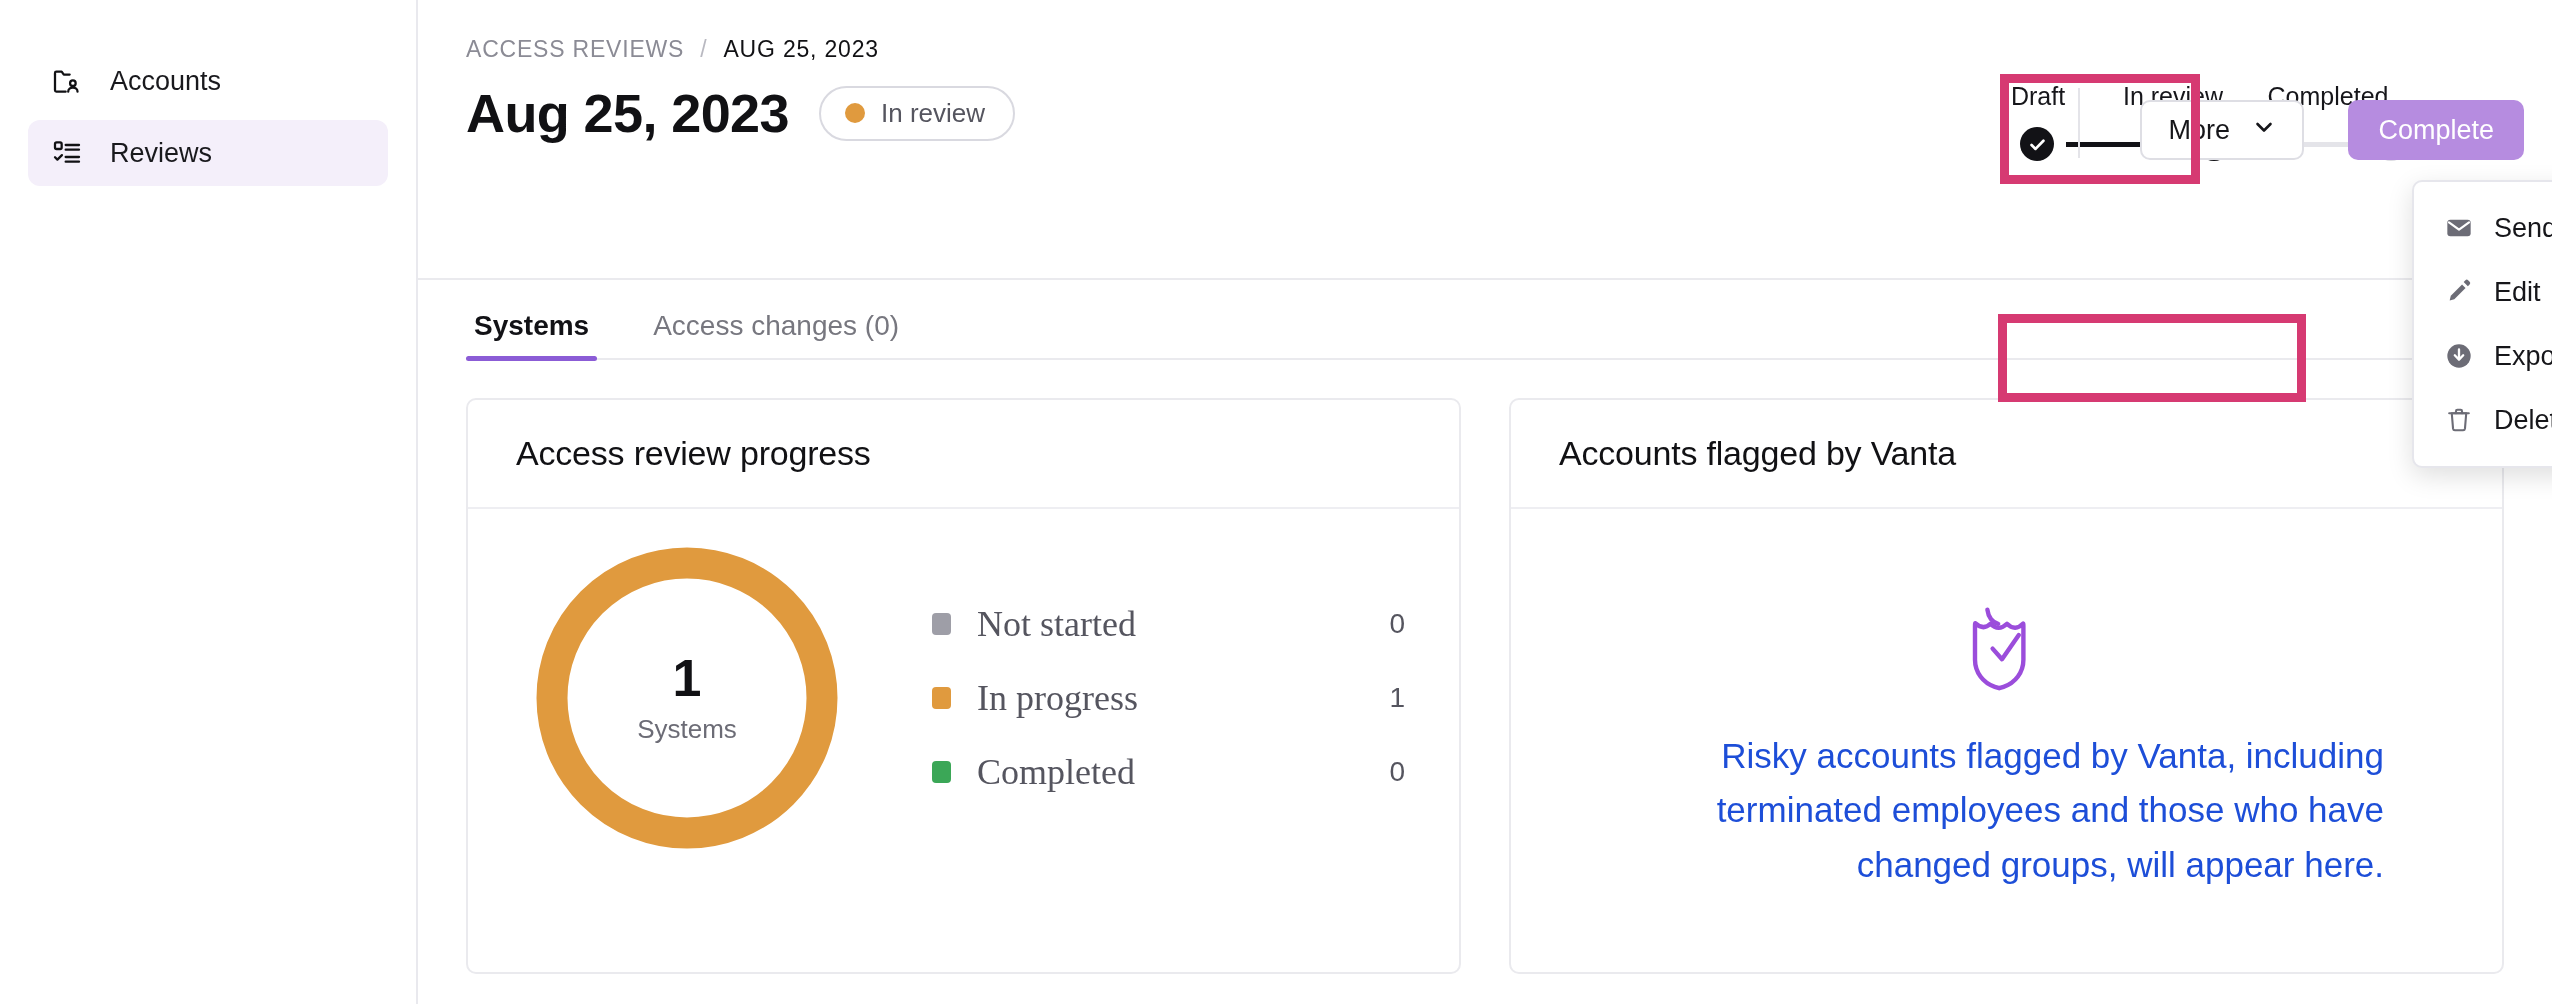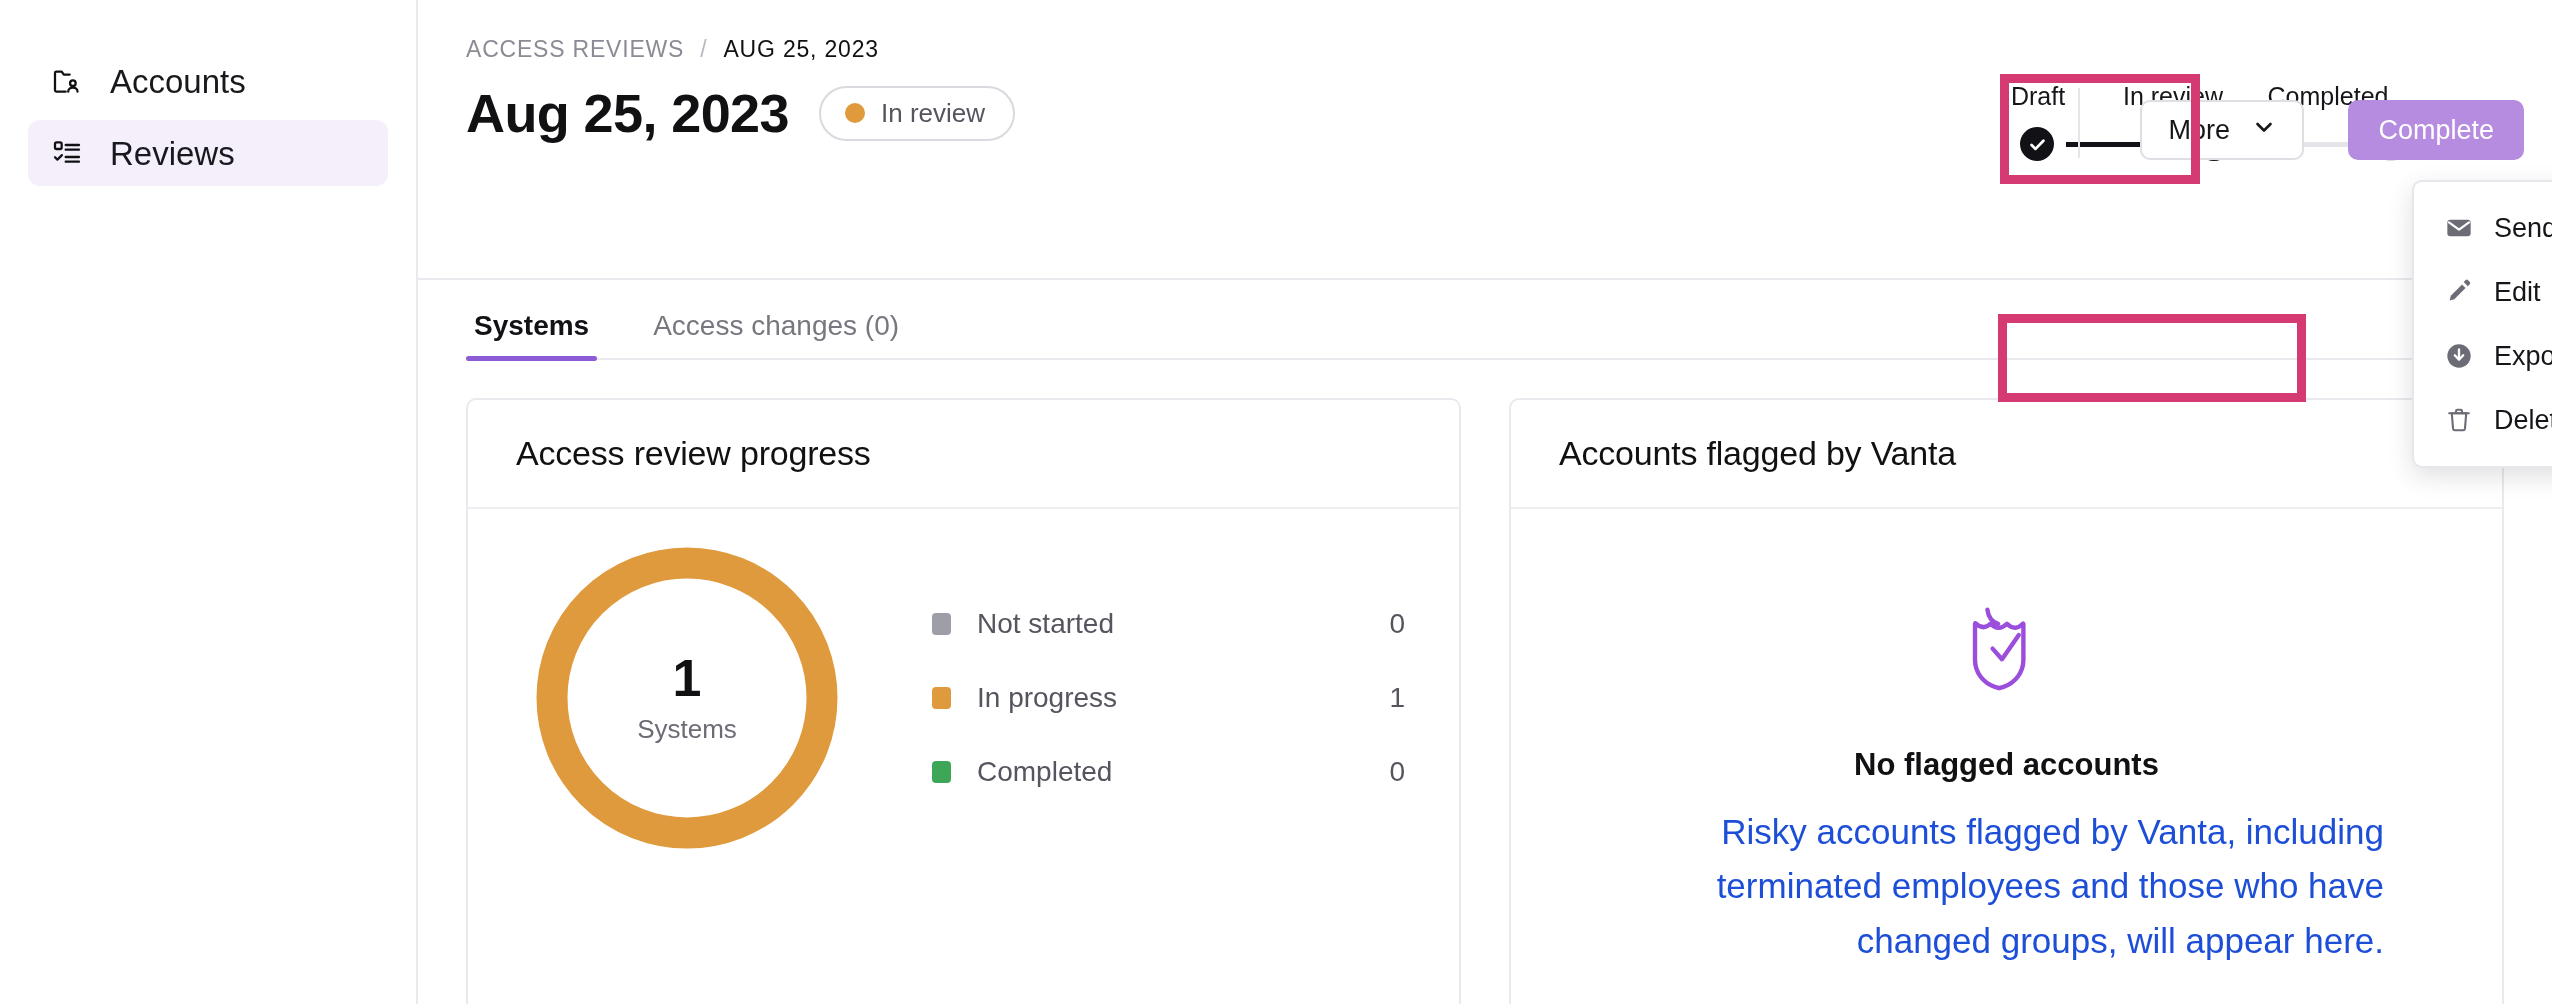--- a/index.html
+++ b/index.html
@@ -21,21 +21,21 @@
   .sidebar-title {
     font-size: 42px; font-weight: 700; color: #111114;
     letter-spacing: -0.3px; padding-left: 7px; margin-bottom: 58px;
   }
   .nav-item {
     display: flex; align-items: center; gap: 26px;
     height: 66px; padding: 0 22px; border-radius: 12px;
     cursor: pointer; margin-bottom: 6px;
   }
   .nav-item.active { background: #f4effa; }
-  .nav-label { font-size: 33px; color: #19191d; line-height: 1; }
+  .nav-label { font-size: 27px; color: #19191d; line-height: 1; }
   .nav-icon { width: 34px; height: 34px; display: flex; align-items: center; justify-content: center; flex: 0 0 34px; }
 
   
   .main { flex: 1 1 auto; height: 100%; position: relative; background: #fff; }
 
   .page-header { padding: 36px 48px 0 48px; border-bottom: 2px solid #eaeaee; height: 280px; position: relative; }
 
   .breadcrumb { display: flex; align-items: center; gap: 16px; font-size: 23px; letter-spacing: 0.8px; }
   .crumb-root { color: #8b8b95; cursor: pointer; text-align: right; }
   .crumb-sep { color: #b9b9c1; }
@@ -125,21 +125,21 @@
   
   .progress-body { display: flex; align-items: center; gap: 40px; padding: 24px 40px 40px 40px; }
   .donut-wrap { position: relative; width: 330px; height: 330px; flex: 0 0 330px; margin-left: 14px; }
   .donut-center { position: absolute; inset: 0; display: flex; flex-direction: column; align-items: center; justify-content: center; }
   .donut-num { font-size: 52px; font-weight: 700; color: #111114; line-height: 1; }
   .donut-sub { font-size: 26px; color: #6c6c76; margin-top: 10px; }
 
   .legend { flex: 1 1 auto; padding-left: 40px; padding-right: 14px; }
   .legend-row { display: flex; align-items: center; height: 74px; }
   .legend-swatch { width: 19px; height: 22px; border-radius: 4px; flex: 0 0 19px; }
-  .legend-label { font-size: 28px; color: #55555f; margin-left: 26px; flex: 1 1 auto; }
+  .legend-label { font-size: 36px; color: #55555f; margin-left: 26px; flex: 1 1 auto; font-family: Liberation Serif, serif; }
   .legend-value { font-size: 28px; color: #55555f; }
 
   
   .empty { display: flex; flex-direction: column; align-items: center; padding: 52px 70px 40px 70px; }
   .empty-title { font-size: 31px; font-weight: 700; color: #111114; margin-top: 40px; }
   .empty-desc { font-size: 35px; color: #1d4ed8; line-height: 1.55; text-align: right; margin-top: 22px; max-width: 900px; }
 </style>
 </head>
 <body>
 
@@ -279,21 +279,20 @@
           </div>
           <div class="card-body">
             <div class="empty">
               <span>
                 <svg width="96" height="108" viewBox="0 0 48 54" fill="none" stroke="#9b4ddb" stroke-width="2.2" stroke-linecap="round" stroke-linejoin="round">
                   <path d="M8 15.5c0-.6 0-1 .1-1.4 2.6 2.4 5.3 2.6 7.6.3 2.6 2.7 5.6 2.7 8.3 0 2.6 2.7 5.6 2.6 8.1-.1.1.4.1.8.1 1.2v16.9c0 6.2-4 11.6-9.9 13.5l-2.2.7-2.2-.7C12 44 8 38.6 8 32.4V15.5z"></path>
                   <path d="M14.2 7.4c.4 3.6 2.6 6.4 5.4 7"></path>
                   <path d="M16.8 26.8l4.7 5.3 8.4-12.1"></path>
                 </svg>
               </span>
-              <div class="empty-title">No flagged accounts</div>
               <div class="empty-desc">Risky accounts flagged by Vanta, including terminated employees and those who have changed groups, will appear here.</div>
             </div>
           </div>
         </div>
 
       </div>
     </div>
 
     <div class="dropdown">
       <div class="menu-item">

